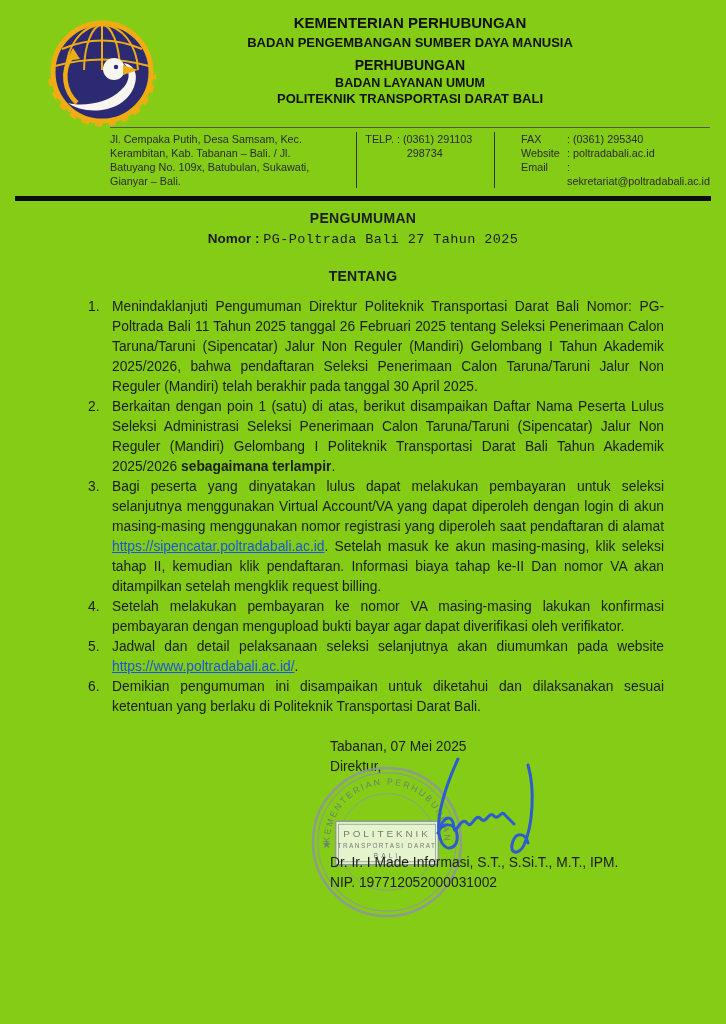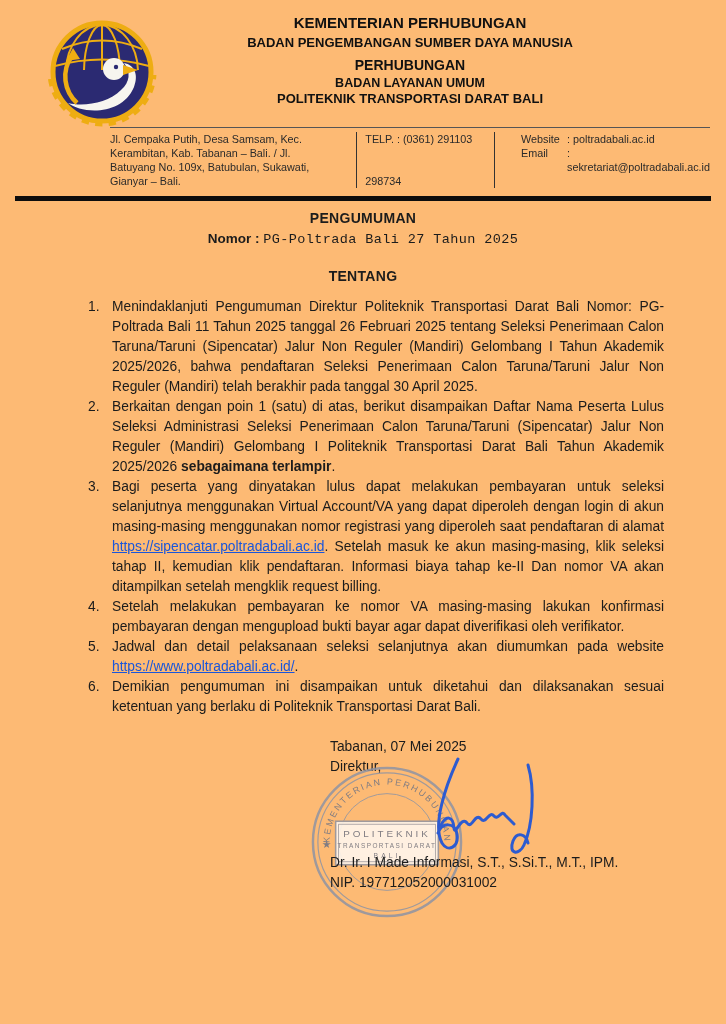--- a/index.html
+++ b/index.html
@@ -1,36 +1,36 @@
 <!DOCTYPE html>
 <html><head>
 <meta charset="utf-8">
 <style>
   html,body{margin:0;padding:0;background:#e8e8e8;}
-  .page{position:relative;width:726px;height:1024px;margin:0 auto;background:#fdba74;
+  .page{position:relative;width:726px;height:1024px;margin:0 auto;background:#84cc16;
         font-family:"Liberation Sans",sans-serif;color:#1c1c1c;overflow:hidden;box-sizing:border-box;}
 
   
   .letterhead{position:relative;height:110px;padding-top:13px;}
   .logo{position:absolute;left:46px;top:15px;width:112px;height:114px;z-index:2;}
   .lh-text{margin-left:162px;margin-right:68px;text-align:center;font-weight:bold;color:#111;}
   .lh-l1{font-size:15px;line-height:19px;}
   .lh-l2{font-size:13px;line-height:22px;}
   .lh-l3{font-size:14px;line-height:22px;}
   .lh-l4{font-size:12.5px;line-height:15px;}
   .lh-l5{font-size:13px;line-height:16px;}
 
   .header-divider{height:1px;background:#555;margin:4px 16px 0 110px;}
 
   
   .contact{display:flex;margin:0 16px 0 110px;padding:4px 0 5px;font-size:10.8px;line-height:14px;color:#2a2a2a;gap:16px;}
   .contact-col1{width:230px;padding-right:10px;}
   .contact-col2{width:144px;border-left:1px solid #333;border-right:1px solid #333;padding:0 8px;box-sizing:border-box;}
   .telp-line1{white-space:nowrap;}
-  .telp-line2{text-align:left;padding-right:2px;margin-top:28px;}
+  .telp-line2{text-align:center;padding-right:2px;}
   .contact-col3{flex:1;padding-left:10px;}
   .c3row{display:flex;}
   .c3lbl{width:46px;flex:none;}
 
   .thick-rule{height:5px;background:#0d0d0d;margin:3px 15px 0 15px;}
 
   
   .title-block{text-align:center;margin-top:9px;}
   .doc-heading{font-size:14px;font-weight:bold;letter-spacing:.3px;}
   .nomor-line{margin-top:5px;font-size:13.5px;}
@@ -100,20 +100,24 @@
     <div class="contact-col1">Jl. Cempaka Putih, Desa Samsam, Kec. Kerambitan, Kab. Tabanan – Bali. / Jl. Batuyang No. 109x, Batubulan, Sukawati, Gianyar – Bali.</div>
     <div class="contact-col2">
       <div class="telp-line1">
         <span>TELP. :</span>
         <span>(0361) 291103</span>
       </div>
       <div class="telp-line2">298734</div>
     </div>
     <div class="contact-col3">
       <div class="c3row">
+        <span class="c3lbl">FAX</span>
+        <span>: (0361) 295340</span>
+      </div>
+      <div class="c3row">
         <span class="c3lbl">Website</span>
         <span>: poltradabali.ac.id</span>
       </div>
       <div class="c3row">
         <span class="c3lbl">Email</span>
         <span>: sekretariat@poltradabali.ac.id</span>
       </div>
     </div>
   </div>
 

